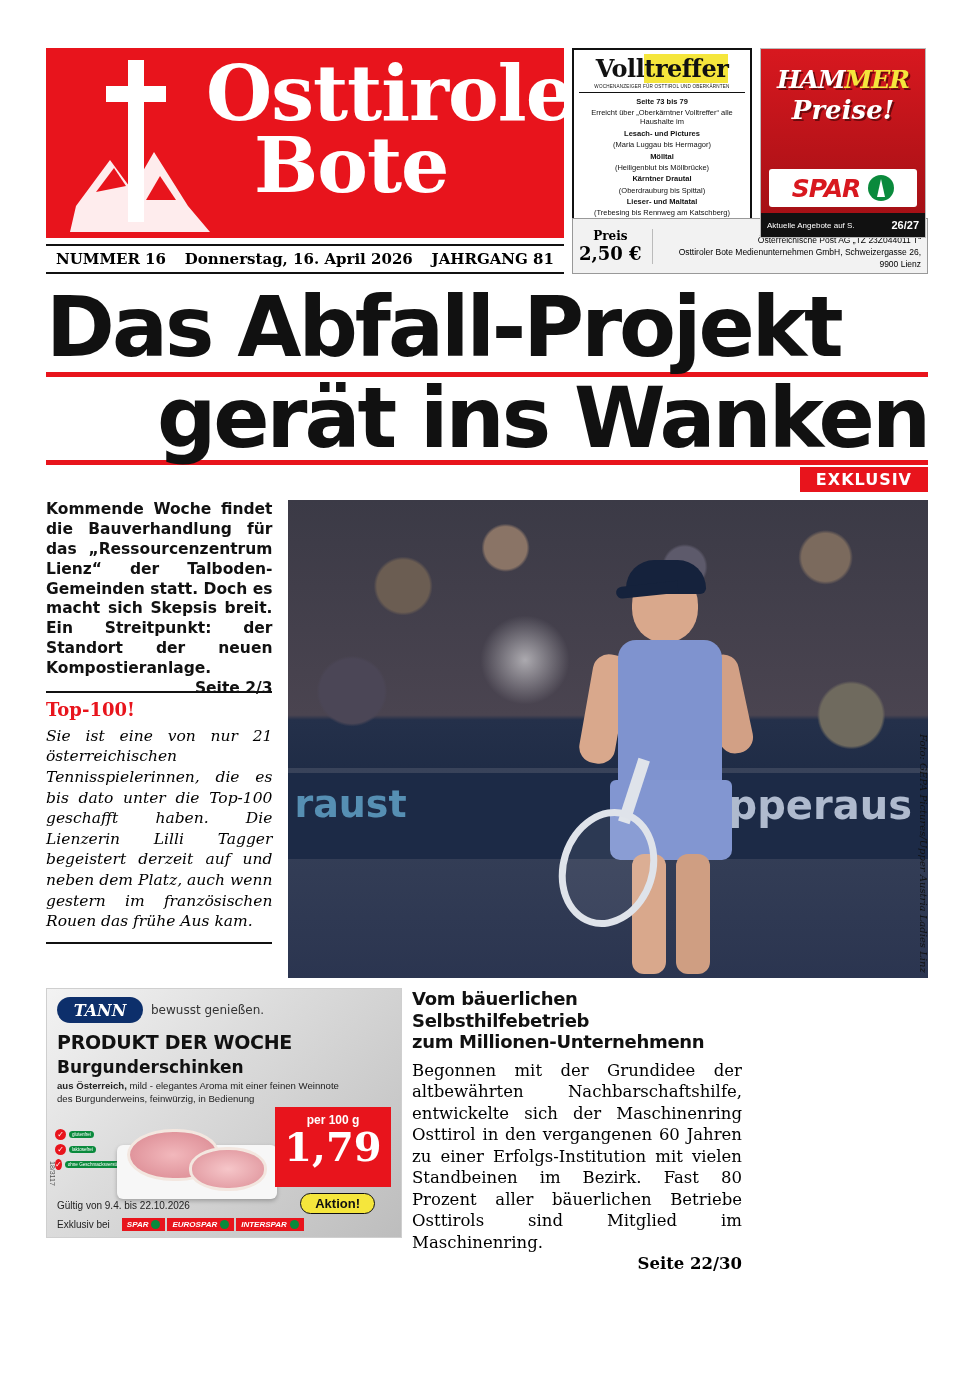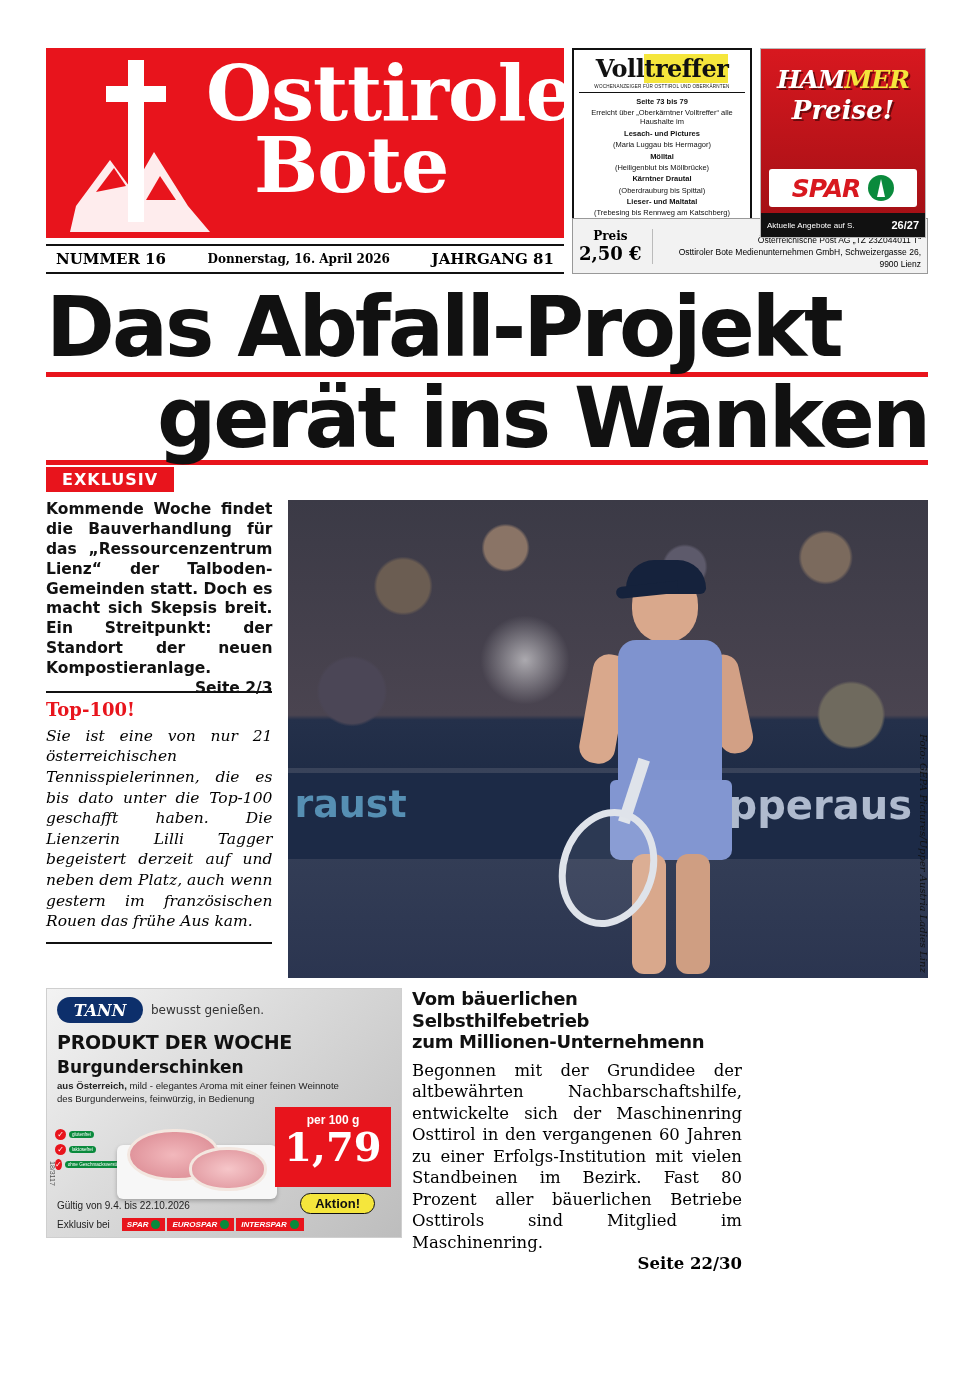--- a/index.html
+++ b/index.html
@@ -74,21 +74,21 @@
   .spar-foot .pages { color:#fff; font-weight:bold; font-size:11px;}
 
   
   .infobar { display:flex; gap:8px; margin-top: 6px; }
   .nummerbar {
     width: 518px; border-top: 2px solid #111; border-bottom: 2px solid #111;
     height: 30px; display:flex; align-items:center; justify-content:space-between;
     padding: 0 10px; font-family:"DejaVu Serif", serif;
   }
   .nummerbar .nr { font-weight:bold; font-size:15px; }
-  .nummerbar .date { font-weight:bold; font-size:12px;text-align:center; }
+  .nummerbar .date { font-weight:bold; font-size:15px;text-align:center; }
   .nummerbar .jg { font-weight:bold; font-size:15px; }
   .postbox {
     flex:1; border:1px solid #999; background:#f2f2f2; height:56px; margin-top:-26px;
     display:flex; align-items:center; padding: 0 6px;
   }
   .preis { font-family:"DejaVu Serif", serif; text-align:center; padding-right:10px; border-right:1px solid #bbb; margin-right:8px;}
   .preis .p1 { font-weight:bold; font-size:12px; }
   .preis .p2 { font-weight:bold; font-size:18px; }
   .postinfo { font-size:8.5px; line-height:1.45; text-align:right; flex:1; }
 
@@ -100,21 +100,21 @@
     font-size: 83px;
     letter-spacing: -3px;
     line-height: 0.96;
     color:#111;
     white-space: nowrap;
   }
   .hl-line.l1 { text-align:left; }
   .hl-line.l2 { text-align:right; }
   .hl-rule { height: 5px; background:#e8141c; margin: 4px 0 2px; }
   .hl-rule2 { height: 5px; background:#e8141c; margin: 2px 0 0; }
-  .exklusiv-row { display:flex; margin-top: 2px; }
+  .exklusiv-row { display:flex; justify-content:flex-end; margin-top: 2px; }
   .exklusiv {
     background:#e8141c; color:#fff; font-weight:bold; font-size:16px;
     padding: 3px 16px; letter-spacing:1px; font-family:"DejaVu Sans", sans-serif;
   }
 
   
   .main { display:flex; gap: 16px; margin-top: 8px; }
   .col-left { width: 228px; }
   .col-right { width: 644px; position:relative; }
 

